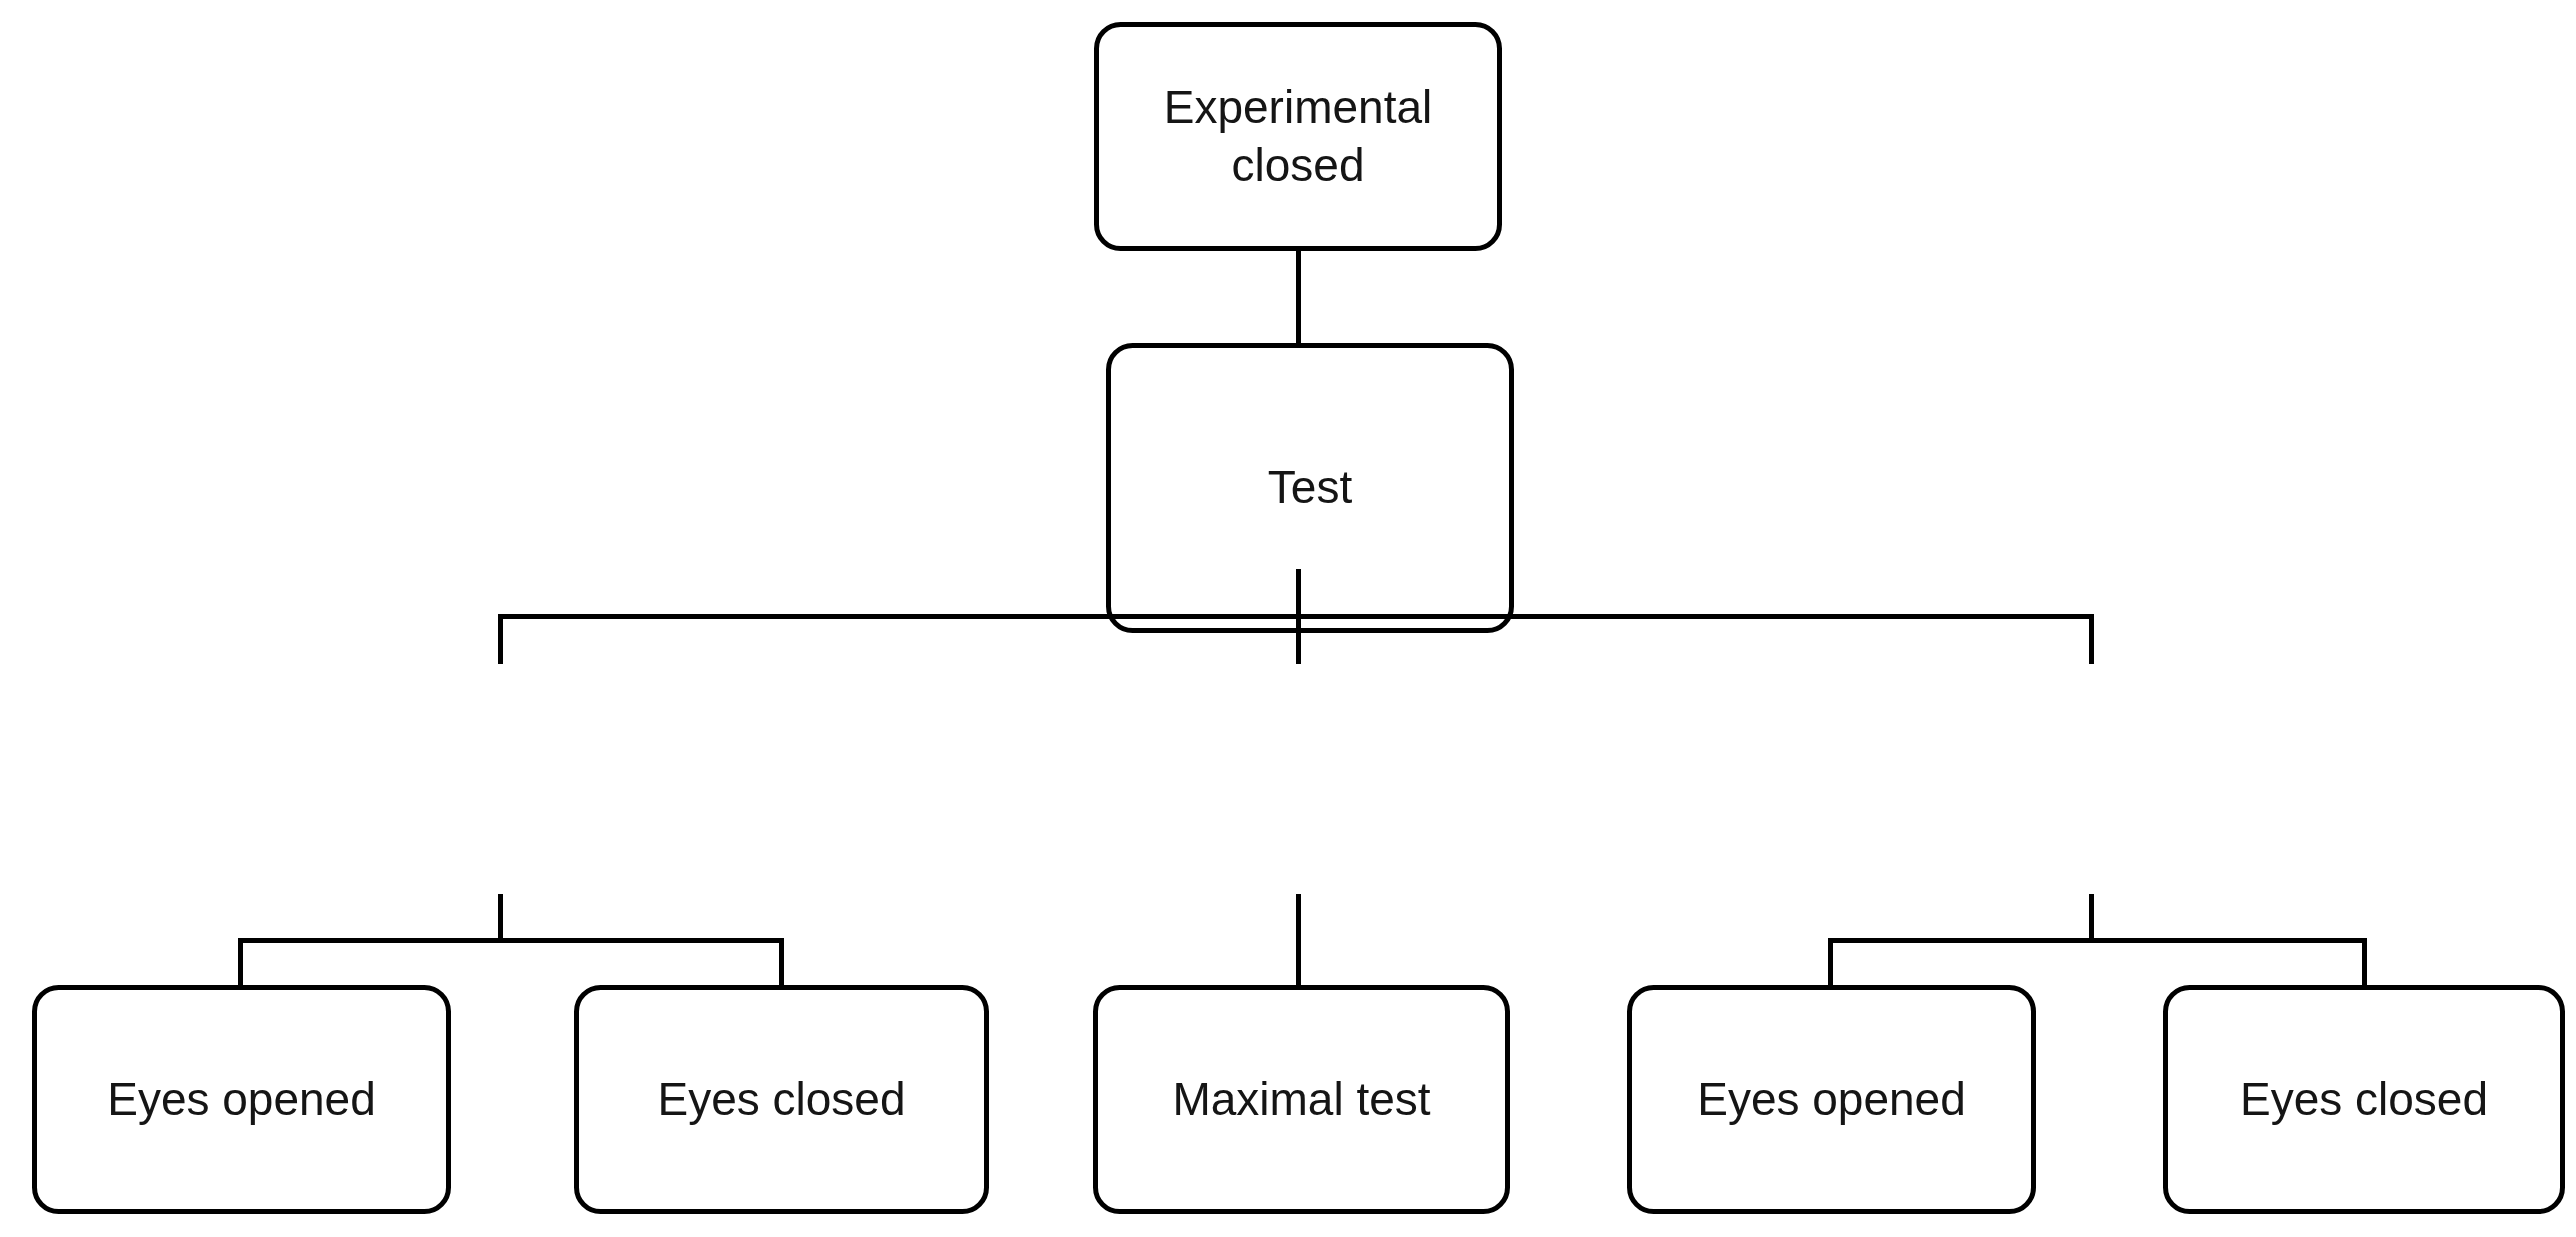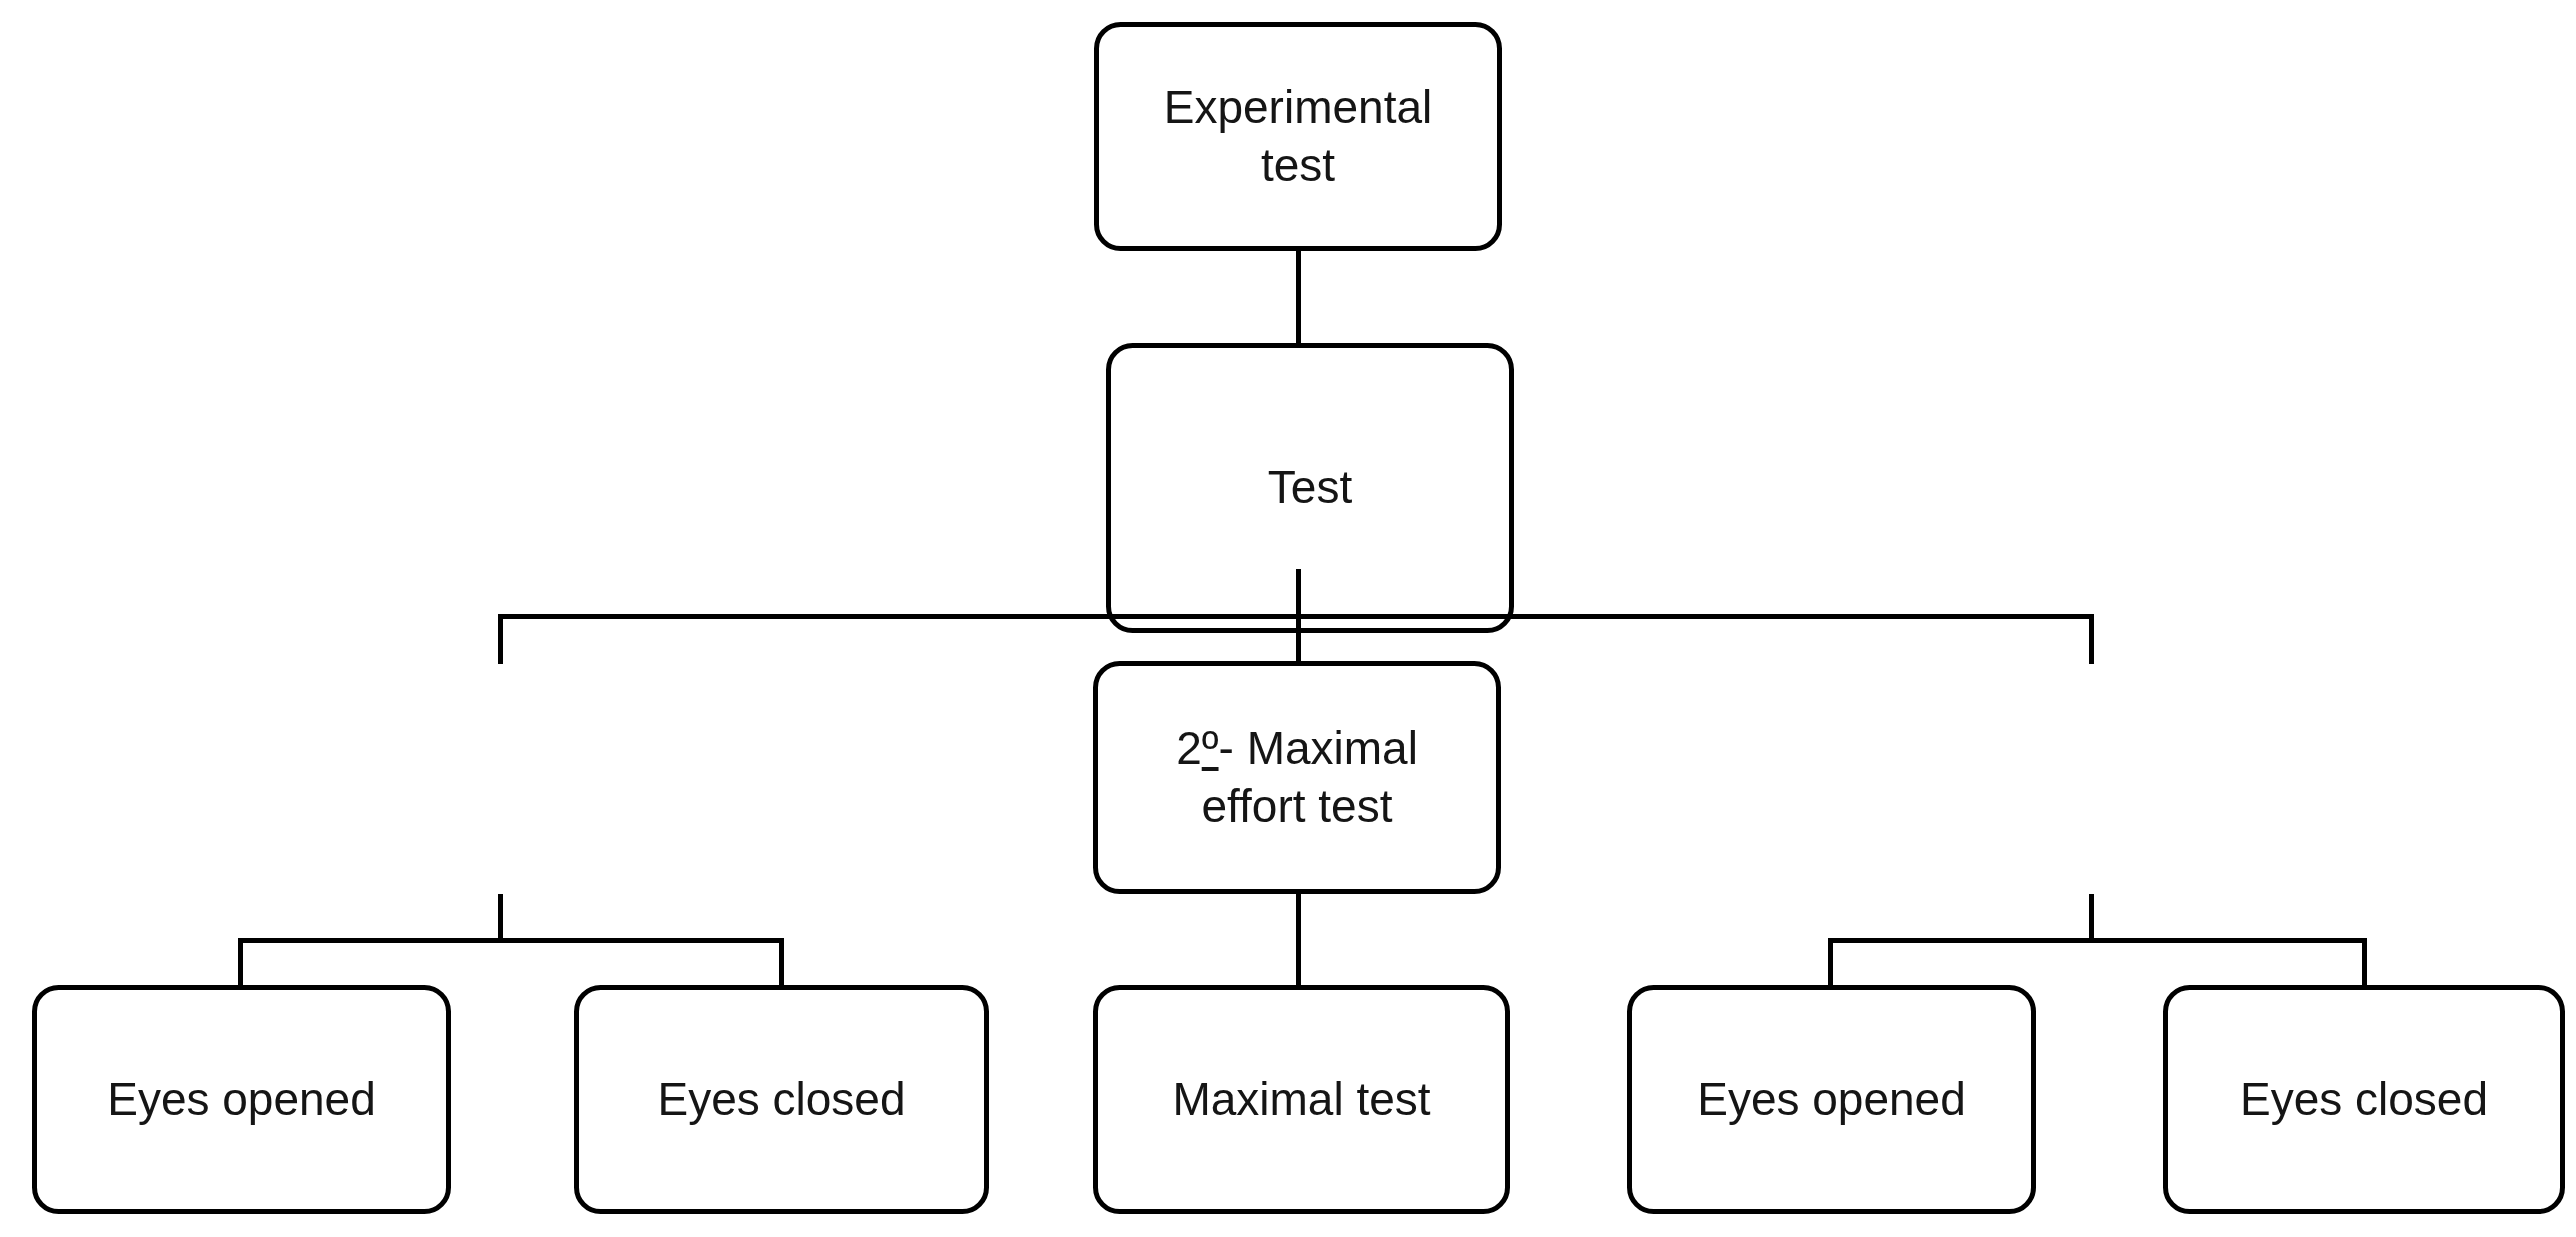--- a/index.html
+++ b/index.html
@@ -39,38 +39,35 @@
     background: var(--line-color);
   }
   .ord { text-decoration: underline; }
 </style>
 </head>
 <body>
 
 <div class="canvas">
 
   <div class="node" style="left:1094px; top:22px; width:408px; height:229px;">
-    <span>Experimental test</span>
+    <span>Experimental closed</span>
   </div>
 
   <div class="line" style="left:1296px; top:248px; width:5.3px; height:97px;"></div>
 
   <div class="node" style="left:1094px; top:343px; width:408px; height:290px;margin-left:12px;">
     <span>Test</span>
   </div>
 
   <div class="line" style="left:1296px; top:569px; width:5.3px; height:95px;"></div>
   <div class="line" style="left:498px; top:614px; width:1596px; height:5.3px;"></div>
   <div class="line" style="left:498px; top:614px; width:5.3px; height:50px;"></div>
   <div class="line" style="left:2089px; top:614px; width:5.3px; height:50px;"></div>
 
 
-  <div class="node" style="left:1093px; top:661px; width:408px; height:233px;">
-    <span><span>2</span><span class="ord">º</span><span>- Maximal effort test</span></span>
-  </div>
 
 
   <div class="line" style="left:498px; top:894px; width:5.3px; height:49px;"></div>
   <div class="line" style="left:238px; top:938px; width:546px; height:5.3px;"></div>
   <div class="line" style="left:238px; top:938px; width:5.3px; height:51px;"></div>
   <div class="line" style="left:779px; top:938px; width:5.3px; height:51px;"></div>
 
   <div class="line" style="left:1296px; top:894px; width:5.3px; height:94px;"></div>
 
   <div class="line" style="left:2089px; top:894px; width:5.3px; height:49px;"></div>

